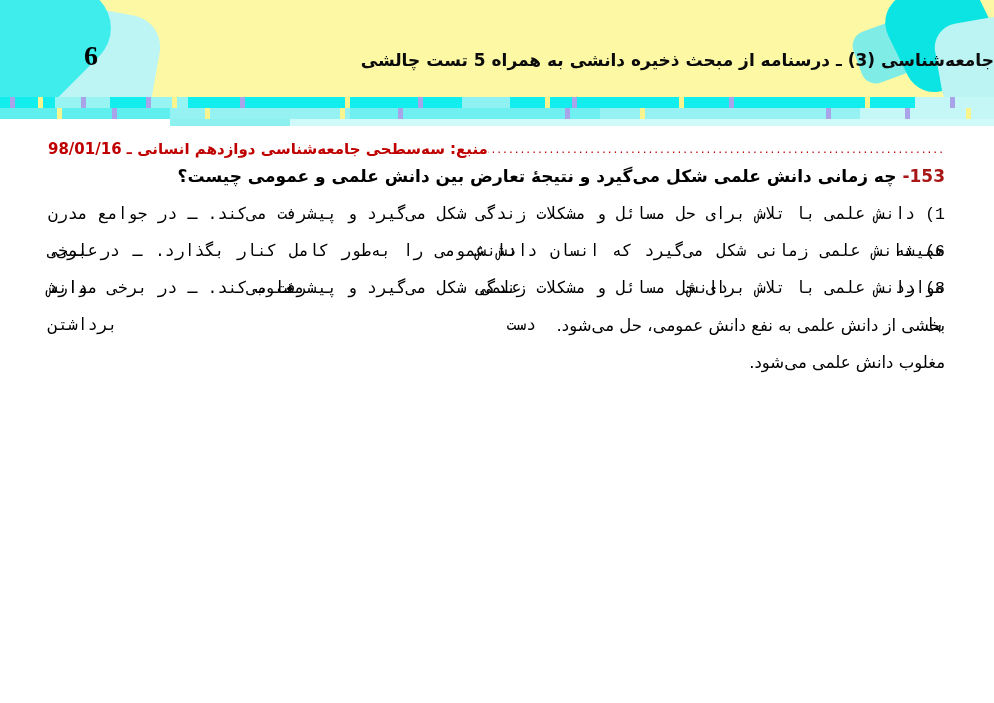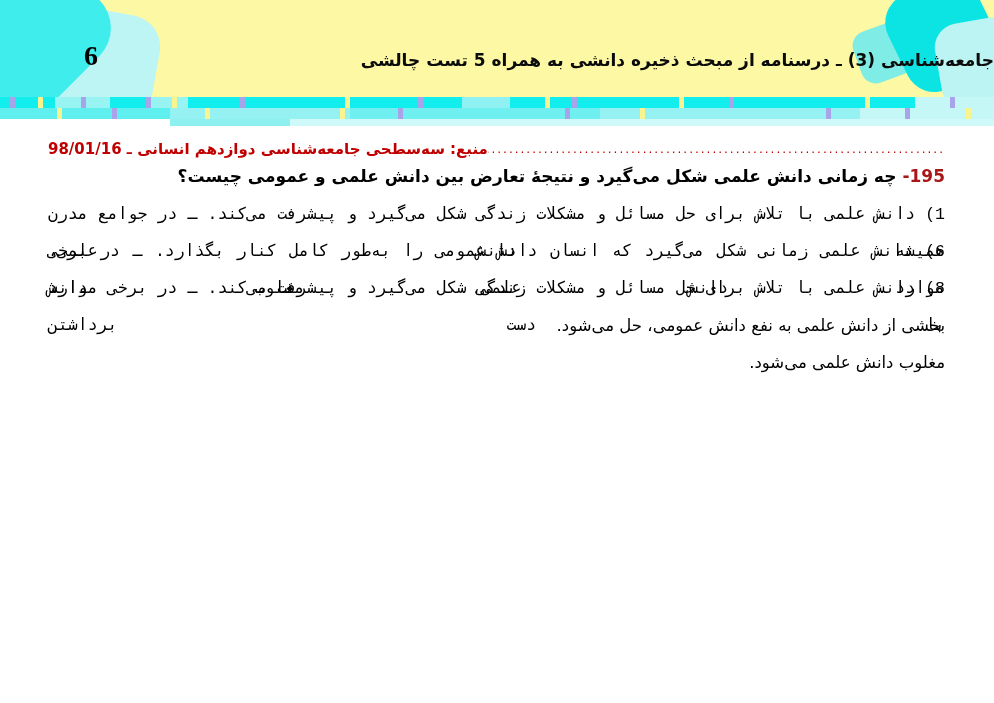--- a/index.html
+++ b/index.html
@@ -111,21 +111,21 @@
   </div>
 
   <main class="content">
 
     <div class="source-line">
       <span class="leader">........................................................................................................................</span>
       <span class="source-text">منبع: سه‌سطحی جامعه‌شناسی دوازدهم انسانی ـ 98/01/16</span>
     </div>
 
     <div class="question">
-      <span class="q-num">195-</span><span class="q-text">چه زمانی دانش علمی شکل می‌گیرد و نتیجهٔ تعارض بین دانش علمی و عمومی چیست؟</span>
+      <span class="q-num">153-</span><span class="q-text">چه زمانی دانش علمی شکل می‌گیرد و نتیجهٔ تعارض بین دانش علمی و عمومی چیست؟</span>
     </div>
 
     <div class="options">
       <div class="ln first">1) دانش علمی با تلاش برای حل مسائل و مشکلات زندگی شکل می‌گیرد و پیشرفت می‌کند. ـ در جوامع مدرن همیشه دانش علمی،</div>
       <div class="ln first">6) دانش علمی زمانی شکل می‌گیرد که انسان دانش عمومی را به‌طور کامل کنار بگذارد. ـ در برخی موارد دانش علمی، مغلوب دانش</div>
       <div class="ln first">8) دانش علمی با تلاش برای حل مسائل و مشکلات زندگی شکل می‌گیرد و پیشرفت می‌کند. ـ در برخی موارد با دست برداشتن</div>
       <div class="ln cont">بخشی از دانش علمی به نفع دانش عمومی، حل می‌شود.</div>
       <div class="ln cont">مغلوب دانش علمی می‌شود.</div>
     </div>
 

